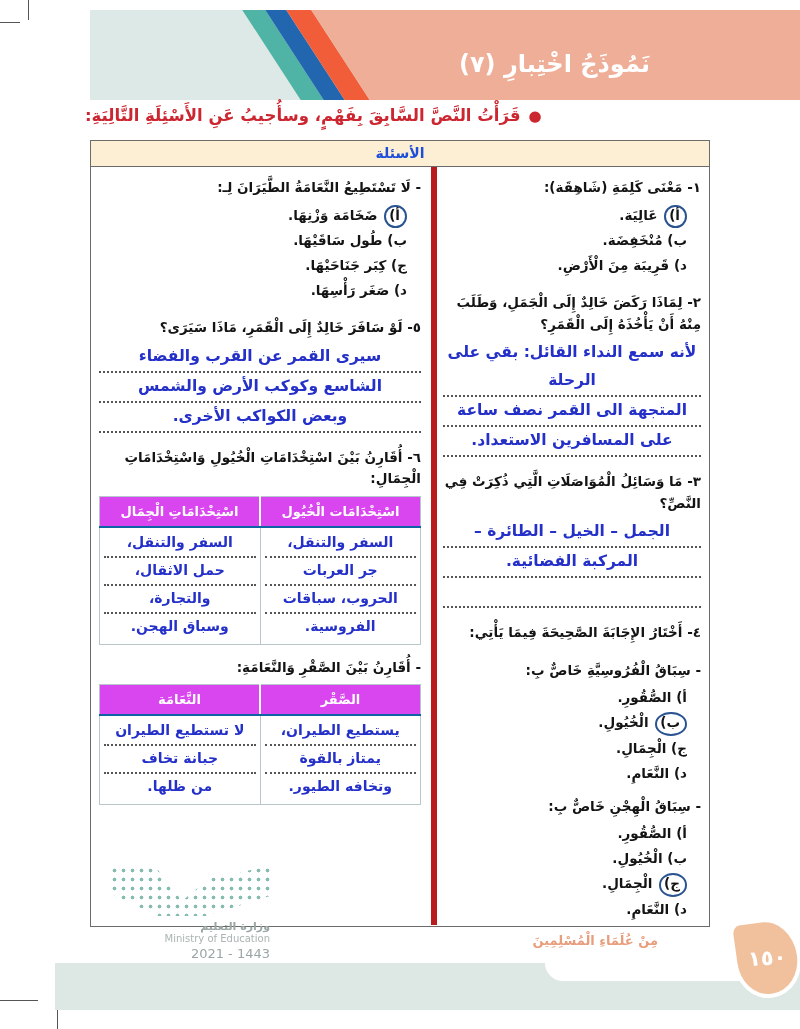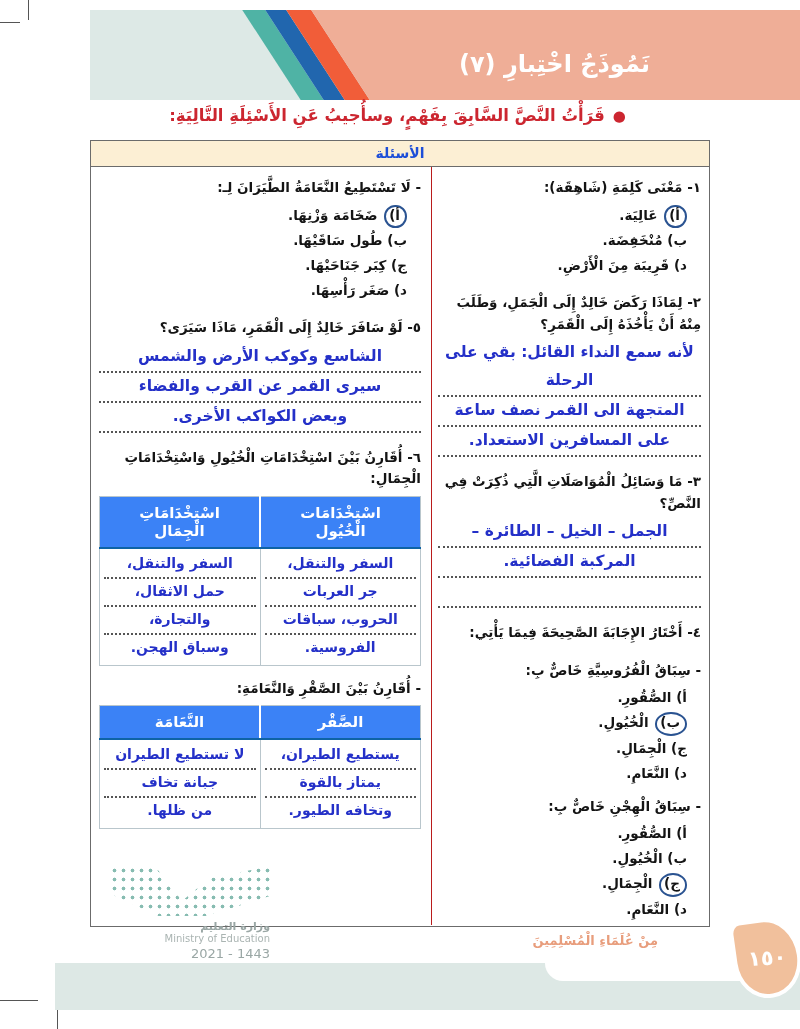--- a/index.html
+++ b/index.html
@@ -15,43 +15,43 @@
   .stripe.teal{left:149px;width:23px;background:#4fb3a5;}
   .stripe.blue{left:172px;width:21px;background:#2166ae;}
   .stripe.orange{left:193px;width:25px;background:#f15d39;}
   .stripe.salmon{left:218px;width:650px;background:#efae97;}
   .band-title{
     position:absolute;top:40px;right:150px;color:#ffffff;
     font-size:24px;font-weight:bold;letter-spacing:.5px;
   }
   
   .intro{
-    position:absolute;top:106px;right:90px;width:625px;text-align:center;
+    position:absolute;top:106px;right:90px;width:625px;text-align:left;
     color:#cc2630;font-weight:bold;font-size:16.5px;
   }
   .intro .bullet{color:#cc2630;font-size:15px;margin-left:8px;}
   
   .qbox{position:absolute;top:140px;right:90px;width:618px;height:785px;border:1px solid #6b6b6b;background:#fff;}
   .qbox-header{height:25px;background:#fcefd4;border-bottom:1px solid #6b6b6b;text-align:center;
     font-weight:bold;font-size:14px;line-height:25px;color:#1d4ed8;}
   .columns{display:flex;height:758px;}
-  .col-right{width:278px;border-left:1px solid #b91c1c;padding:10px 8px 0 6px;box-sizing:border-box;}
+  .col-right{width:278px;border-left:6px solid #b91c1c;padding:10px 8px 0 6px;box-sizing:border-box;}
   .col-left{flex:1;padding:10px 10px 0 8px;box-sizing:border-box;position:relative;}
   .q-prompt{font-weight:bold;font-size:13.5px;color:#141414;line-height:1.6;margin-bottom:4px;}
   .q-block{margin-bottom:14px;}
   .opt{font-weight:bold;font-size:13.5px;color:#141414;line-height:1.85;padding-right:14px;}
   .circ{display:inline-block;border:2px solid #2a5391;border-radius:50%;padding:0 5px 2px 3px;margin-left:2px;line-height:1.3;}
   .hw-line{
     color:#2430c8;font-weight:bold;font-size:15.5px;text-align:center;
     border-bottom:2px dotted #555;line-height:1.8;min-height:28px;
   }
   
   .cmp-table{width:100%;border-collapse:collapse;margin-top:6px;border:1px solid #b9c6cc;}
   .cmp-table th{
-    background:#3b82f6;color:#ffffff;font-size:15px;font-weight:bold;
+    background:#d946ef;color:#ffffff;font-size:13px;font-weight:bold;
     padding:7px 15px;border:1px solid #b9c6cc;border-bottom:2px solid #0e63a5;
   }
   .cmp-table th + th{border-right:2px solid #ffffff;}
   .cmp-table td{border:1px solid #b9c6cc;vertical-align:top;padding:2px 4px 4px 4px;width:50%;background:#fff;}
   .cmp-table .hw-line{font-size:14px;min-height:26px;line-height:1.75;}
   
   .ministry{position:absolute;left:95px;top:866px;width:175px;z-index:5;}
   .ministry-dots{
     width:160px;height:50px;
     background-image:radial-gradient(circle,#7ab5a8 1.6px,transparent 2.2px);
@@ -145,22 +145,22 @@
       <div class="q-block">
         <div class="q-prompt">- لَا تَسْتَطِيعُ النَّعَامَةُ الطَّيَرَانَ لِـ:</div>
         <div class="opt"><span class="circ">أ)</span> <span>ضَخَامَة وَزْنِهَا.</span></div>
         <div class="opt"><span>ب)</span> <span>طُول سَاقَيْهَا.</span></div>
         <div class="opt"><span>ج)</span> <span>كِبَر جَنَاحَيْهَا.</span></div>
         <div class="opt"><span>د)</span> <span>صَغَر رَأْسِهَا.</span></div>
       </div>
 
       <div class="q-block">
         <div class="q-prompt">٥- لَوْ سَافَرَ خَالِدٌ إِلَى الْقَمَرِ، مَاذَا سَيَرَى؟</div>
+        <div class="hw-line">سيرى القمر عن القرب والفضاء</div>
         <div class="hw-line">الشاسع وكوكب الأرض والشمس</div>
-        <div class="hw-line">سيرى القمر عن القرب والفضاء</div>
         <div class="hw-line">وبعض الكواكب الأخرى.</div>
       </div>
 
       <div class="q-block">
         <div class="q-prompt">٦- أُقَارِنُ بَيْنَ اسْتِخْدَامَاتِ الْخُيُولِ وَاسْتِخْدَامَاتِ الْجِمَالِ:</div>
 
         <table class="cmp-table">
           <thead>
             <tr>
               <th>اسْتِخْدَامَات الْخُيُول</th>

